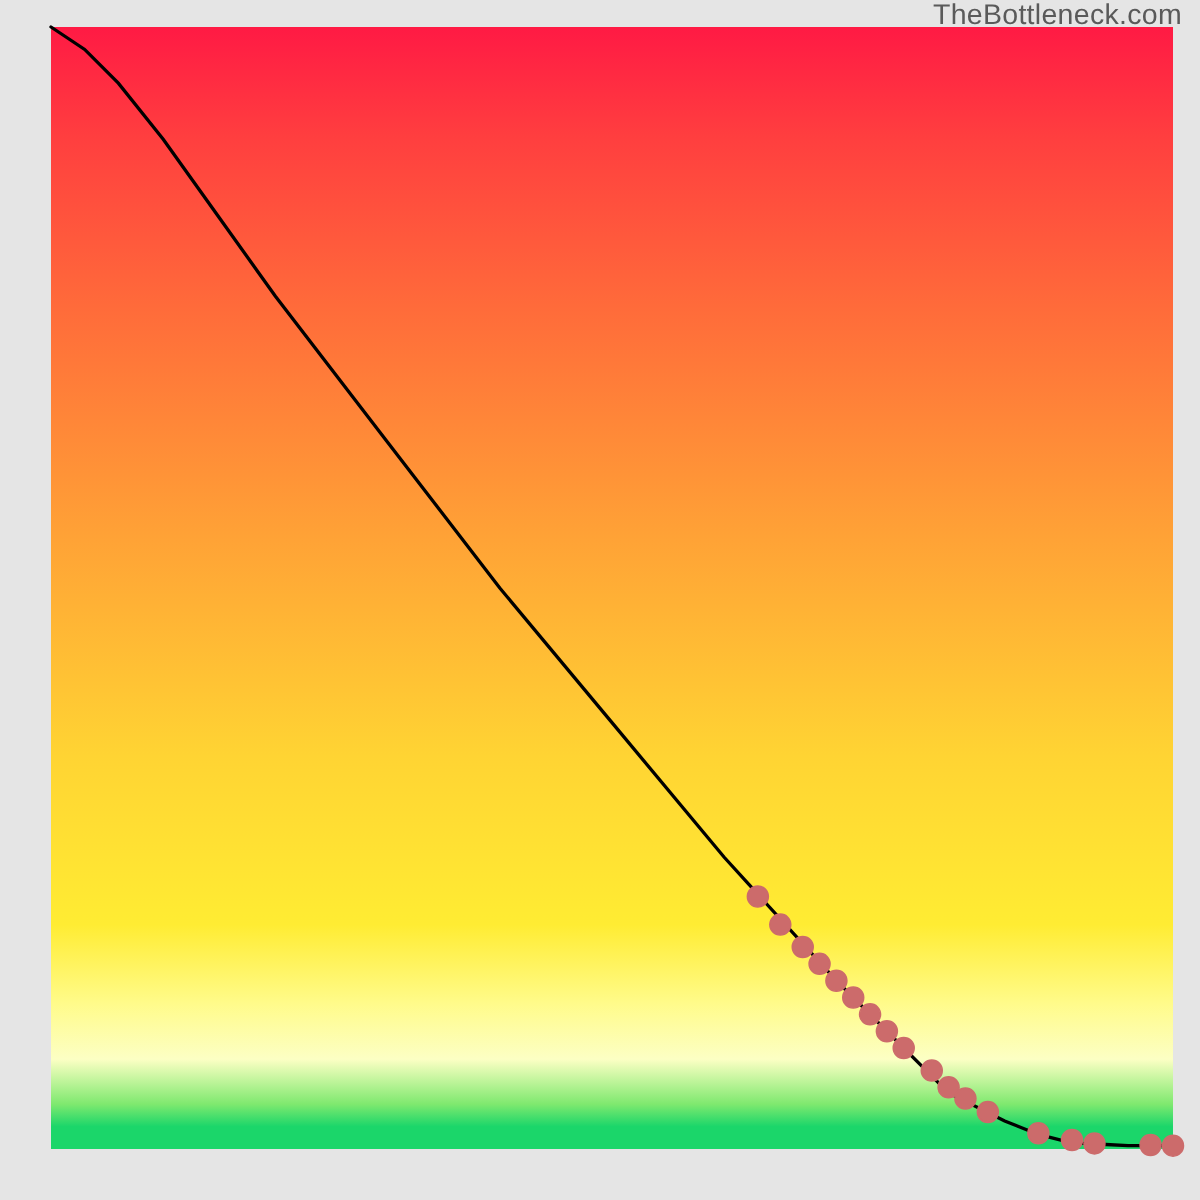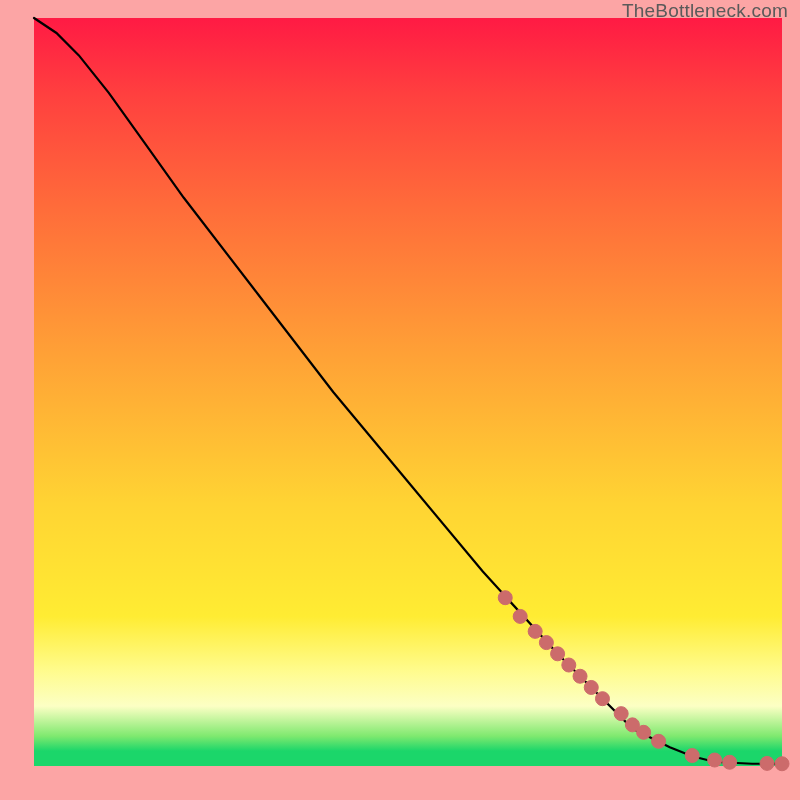--- a/index.html
+++ b/index.html
@@ -7,21 +7,21 @@
     padding: 0;
     width: 800px;
     height: 800px;
     background: #000;
     overflow: hidden;
   }
   .wrap {
     position: relative;
     width: 800px;
     height: 800px;
-    background: #fca5a5;
+    background: #e5e5e5;
   }
   .plot {
     position: absolute;
     left: 34px;
     top: 18px;
     width: 748px;
     height: 748px;
     
     background: linear-gradient(to bottom,
       #ff1a44 0%,

